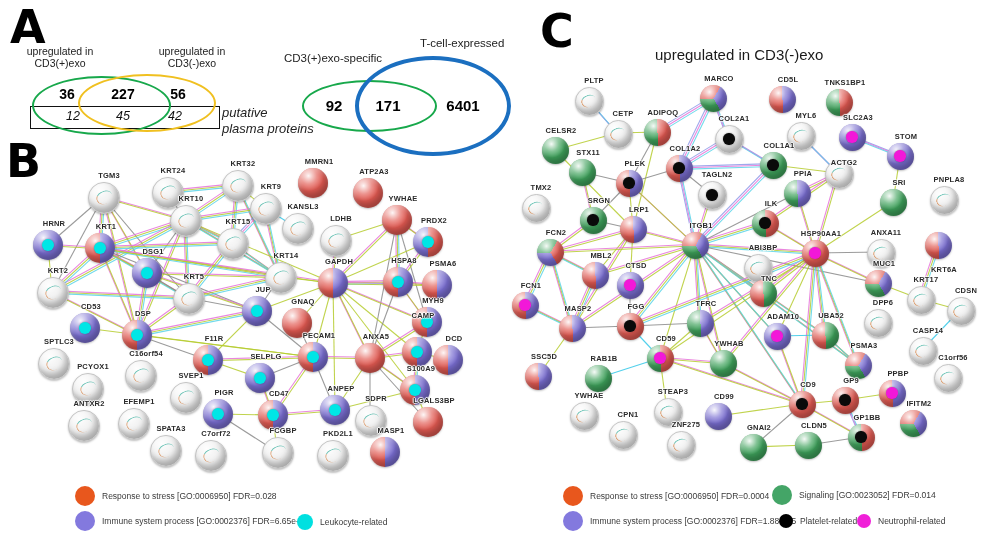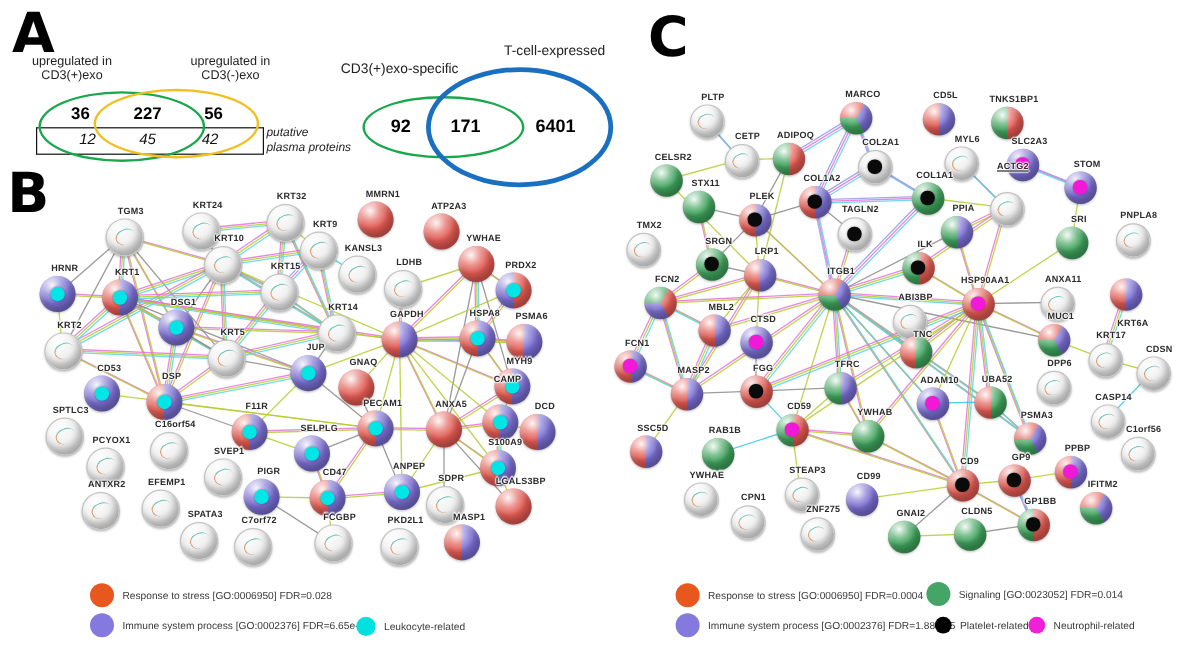--- a/index.html
+++ b/index.html
@@ -9,21 +9,21 @@
   #edge-svg{position:absolute;left:0;top:0;width:1000px;height:540px;z-index:1;}
   #node-layer{position:absolute;left:0;top:0;width:1000px;height:540px;z-index:2;}
   .panel-letter{font-family:"DejaVu Sans",sans-serif;font-weight:bold;font-size:46px;color:#000;line-height:1;z-index:5;}
   .venn-title{font-size:10.5px;color:#222;text-align:center;line-height:1.15;z-index:4;}
   .venn-title2{font-size:11.5px;color:#222;z-index:4;}
   .venn-num{font-weight:bold;font-size:14px;color:#000;text-align:center;z-index:4;}
   .venn-num2{font-weight:bold;font-size:15px;color:#000;text-align:center;z-index:4;}
   .venn-num-it{font-style:italic;font-size:12.5px;color:#111;text-align:center;z-index:4;}
   .ellipse{border-radius:50%;z-index:3;}
   .plasma-box{border:1.5px solid #111;background:transparent;z-index:2;}
-  .box-caption{font-style:italic;font-size:10px;color:#222;line-height:1.25;z-index:4;}
+  .box-caption{font-style:italic;font-size:13px;color:#222;line-height:1.25;z-index:4;}
   .net-title{font-size:15px;font-weight:500;color:#1a1a1a;z-index:4;}
   .node{position:absolute;border-radius:50%;z-index:3;
         box-shadow:inset -3px -5px 6px rgba(0,0,0,.30), inset 2px 3px 4px rgba(255,255,255,.30), 0 1px 2px rgba(0,0,0,.25);}
   .node .gloss{position:absolute;inset:0;border-radius:50%;
         background:radial-gradient(circle at 35% 26%, rgba(255,255,255,.95) 0%, rgba(255,255,255,.35) 28%, rgba(255,255,255,0) 52%);}
   .node .dot{position:absolute;inset:29%;border-radius:50%;box-shadow:0 0 2px rgba(0,0,0,.4);}
   .node .squiggle{position:absolute;left:22%;top:28%;width:52%;height:40%;border-radius:50%;
         border-top:1.6px solid #4fb8a8;border-left:1.6px solid #d88a50;transform:rotate(-24deg);opacity:.8;}
   .nlabel{position:absolute;width:90px;text-align:center;font-size:7.5px;font-weight:bold;color:#2a2a2a;z-index:4;
         text-shadow:1px 0 1px #fff,-1px 0 1px #fff,0 1px 1px #fff,0 -1px 1px #fff;letter-spacing:.2px;}
@@ -826,20 +826,21 @@
   </div>
 
   <div class="abs venn-title2" style="left:284px;top:52px;">CD3(+)exo-specific</div>
   <div class="abs venn-title2" style="left:420px;top:37px;">T-cell-expressed</div>
   <div class="abs ellipse" style="left:302px;top:80px;width:131px;height:48px;border:2px solid #17a84b;"></div>
   <div class="abs ellipse" style="left:355px;top:56px;width:148px;height:92px;border:4.5px solid #1b6fc0;"></div>
   <div class="abs venn-num2" style="left:319px;top:97px;width:30px;">92</div>
   <div class="abs venn-num2" style="left:368px;top:97px;width:40px;">171</div>
   <div class="abs venn-num2" style="left:438px;top:97px;width:50px;">6401</div>
 
+  <div class="abs net-title" style="left:655px;top:46px;">upregulated in CD3(-)exo</div>
 
   <div id="node-layer">
       <div class="node" style="left: 88px; top: 182px; width: 30px; height: 30px; background: rgb(240, 240, 240); border: 1px solid rgb(195, 195, 195);">
         <div class="gloss"></div>
         <div class="squiggle"></div>
       </div>
       <div class="nlabel" style="left: 64px; top: 171px;">TGM3</div>
       <div class="node" style="left: 152px; top: 177px; width: 30px; height: 30px; background: rgb(240, 240, 240); border: 1px solid rgb(195, 195, 195);">
         <div class="gloss"></div>
         <div class="squiggle"></div>
@@ -1137,21 +1138,21 @@
       <div class="nlabel" style="left: 640px; top: 143.5px;">COL1A2</div>
       <div class="node" style="left: 759.5px; top: 151.5px; width: 27px; height: 27px; background: rgb(63, 163, 92);">
         <div class="gloss"></div>
         <div class="dot" style="background: rgb(10, 10, 10);"></div>
       </div>
       <div class="nlabel" style="left: 734px; top: 140.5px;">COL1A1</div>
       <div class="node" style="left: 824.5px; top: 159.5px; width: 27px; height: 27px; background: rgb(240, 240, 240); border: 1px solid rgb(195, 195, 195);">
         <div class="gloss"></div>
         <div class="squiggle"></div>
       </div>
-      <div class="nlabel" style="left: 799px; top: 134px; text-decoration: underline;">ACTG2</div>
+      <div class="nlabel" style="left: 799px; top: 158px;">ACTG2</div>
       <div class="node" style="left: 615.5px; top: 169.5px; width: 27px; height: 27px; background: conic-gradient(rgb(122, 110, 210) 0deg, rgb(122, 110, 210) 180deg, rgb(226, 90, 82) 180deg, rgb(226, 90, 82) 360deg);">
         <div class="gloss"></div>
         <div class="dot" style="background: rgb(10, 10, 10);"></div>
       </div>
       <div class="nlabel" style="left: 590px; top: 158.5px;">PLEK</div>
       <div class="node" style="left: 697.5px; top: 180.5px; width: 27px; height: 27px; background: rgb(240, 240, 240); border: 1px solid rgb(195, 195, 195);">
         <div class="gloss"></div>
         <div class="dot" style="background: rgb(10, 10, 10);"></div>
       </div>
       <div class="nlabel" style="left: 672px; top: 169.5px;">TAGLN2</div>

